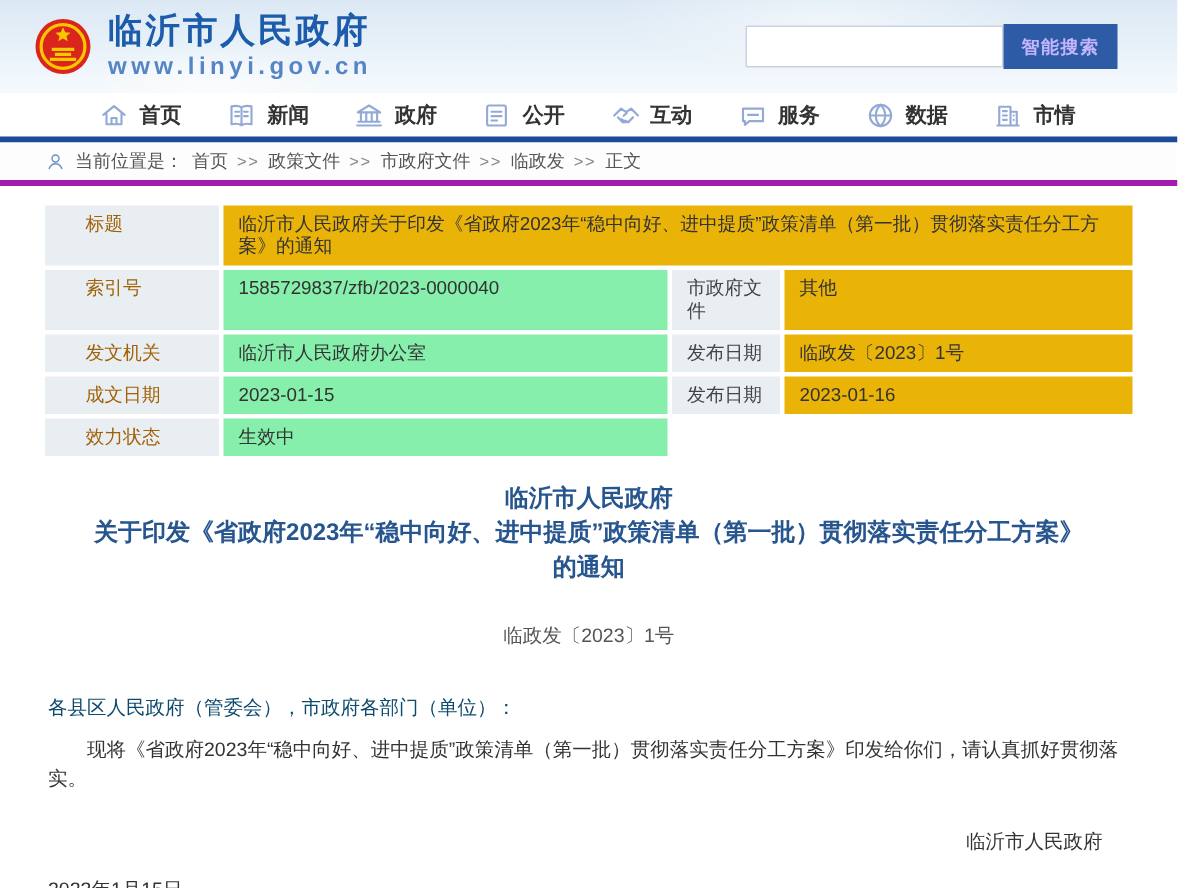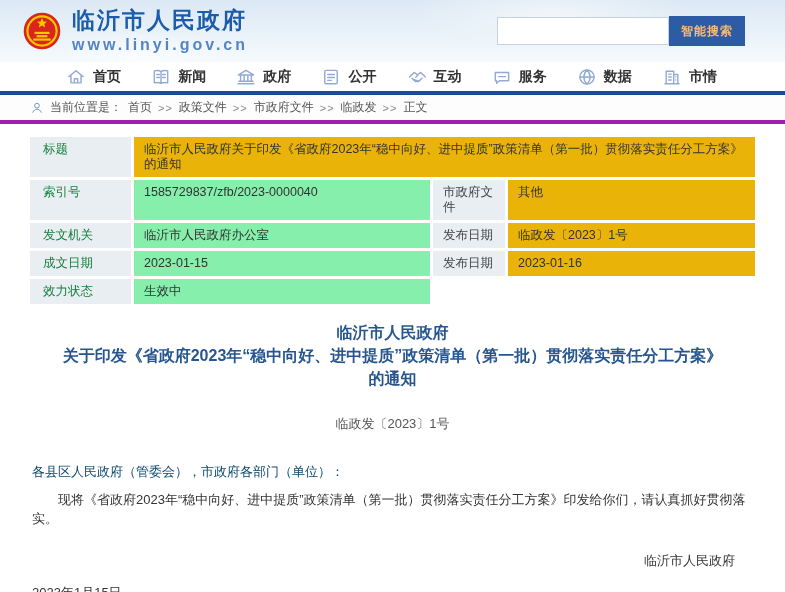--- a/index.html
+++ b/index.html
@@ -26,21 +26,21 @@
   .site-id { line-height:1.1; position:relative; z-index:1;}
   .site-title { font-size:23px; font-weight:bold; color:#1d5cab; letter-spacing:2px;}
   .site-url { font-size:16px; font-weight:bold; color:#5585c4; letter-spacing:3px; margin-top:3px;}
   .search-wrap { margin-left:auto; display:flex; align-items:center; position:relative; z-index:1;}
   .search-input {
     width:172px; height:28px; border:1px solid #c9d2dc; background:#fff;
     outline:none; padding:0 8px; font-size:12px;
   }
   .search-btn {
     height:30px; padding:0 12px; margin-left:0; border:none; cursor:pointer;
-    background:#2d5ba6; color:#fdba74; font-size:12px; font-weight:bold; letter-spacing:1px;
+    background:#2d5ba6; color:#c4b5fd; font-size:12px; font-weight:bold; letter-spacing:1px;
   }
 
   
   .nav {
     height:33px; background:#ffffff; display:flex; align-items:center;
     justify-content:space-between; padding:0 68px 0 66px;
     border-bottom:4px solid #1b4a96;
   }
   .nav-item { display:flex; align-items:center; gap:7px; text-decoration:none; cursor:pointer; }
   .nav-item .nlabel { font-size:14px; color:#333; font-weight:bold; }
@@ -55,21 +55,21 @@
   }
   .crumb-icon { width:14px; height:14px; display:inline-flex; }
   .crumb-icon svg { width:14px; height:14px; fill:none; stroke:#6b8fc9; stroke-width:1.6; }
   .crumb-link { color:#555; text-decoration:none; cursor:pointer; }
   .crumb-sep { color:#888; font-size:11px; letter-spacing:1px;}
 
   
   .meta-table { margin:13px 30px 0 30px; font-size:12.5px; }
   .mrow { display:flex; gap:3px; margin-bottom:3px; }
   .mcell { padding:5px 10px; line-height:15px; }
-  .mlabel { width:101px; flex:none; background:#e9eef3; color:#15803d; padding-left:13px;}
+  .mlabel { width:116px; flex:none; background:#e9eef3; color:#a16207; padding-left:27px;}
   .mvalue { background:#eab308; color:#333; flex:1; }
   .mvalue-fixed { background:#86efac; color:#333; width:296px; flex:none; }
   .mlabel2 { width:72px; flex:none; background:#e9eef3; color:#444; }
   .mspacer { flex:1; background:transparent; }
 
   
   .doc { padding:0 32px; }
   .doc-title {
     margin:17px auto 0 auto; max-width:660px; text-align:center;
     color:#27568f; font-size:16px; font-weight:600; line-height:23px;

